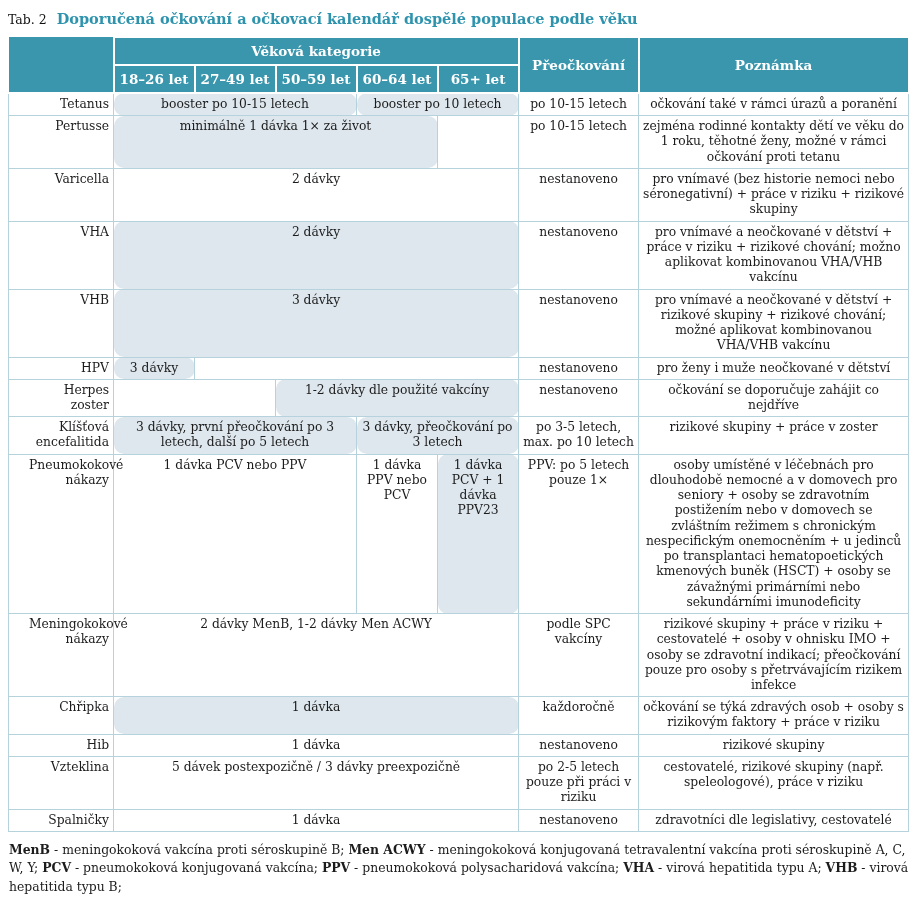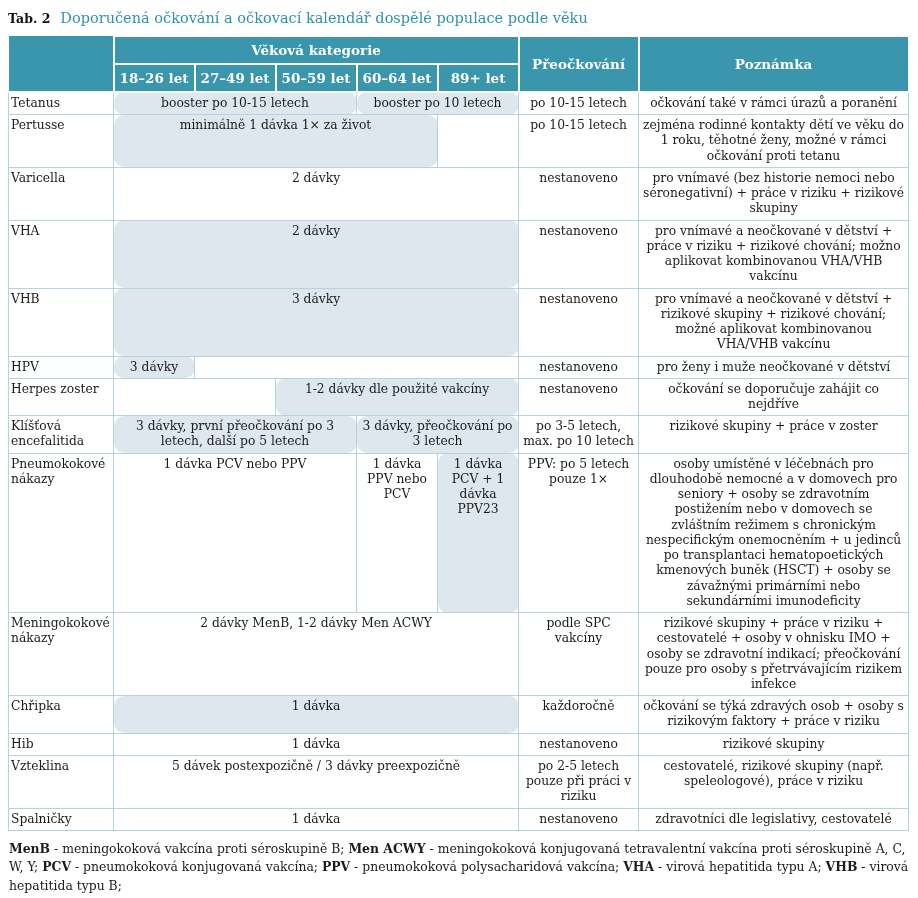--- a/index.html
+++ b/index.html
@@ -10,39 +10,39 @@
     --text:#1c1c1c;
   }
   html,body{margin:0;padding:0;background:#fff;}
   .page{
     width:918px;height:898px;box-sizing:border-box;
     font-family:"DejaVu Serif", serif;color:var(--text);
     padding:8px 8px 0 8px;overflow:hidden;
   }
   
   .caption{display:flex;align-items:baseline;gap:10px;margin:2px 0 9px 0;}
-  .caption .tab-no{font-size:12.5px;font-weight:bold;color:#111;}
-  .caption .tab-title{font-size:14.5px;font-weight:normal;color:var(--title-teal);}
+  .caption .tab-no{font-size:12.5px;font-weight:normal;color:#111;}
+  .caption .tab-title{font-size:14.5px;font-weight:bold;color:var(--title-teal);}
   
   table.vax{border-collapse:collapse;table-layout:fixed;width:804px;}
   col.c-name{width:105px;}
   col.c-age{width:81px;}
   col.c-reva{width:120px;}
   col.c-note{width:270px;}
   thead th{
     background:var(--header-teal);color:#fff;border:2px solid #fff;
     font-size:13.5px;font-weight:bold;padding:5px 2px;text-align:center;
   }
   thead th.corner{border-left:none;border-top:none;}
   tbody th,tbody td{
     border:1px solid var(--border-blue);
     font-size:12.3px;font-weight:normal;line-height:1.24;
     padding:3px 4px;vertical-align:top;background:#fff;
   }
-  tbody th.row-label{text-align:left;padding-left:2px;}
+  tbody th.row-label{text-align:right;padding-left:20px;}
   td.dose{text-align:center;border-radius:10px;}
   td.shaded{background:var(--shaded-cell);}
   td.reva{text-align:center;}
   td.note{text-align:center;}
   
   .legend{margin:4px 0 3px 1px;}
   .legend-item{display:flex;align-items:center;gap:6px;font-size:12.4px;line-height:1.35;}
   .swatch{width:12px;height:12px;flex:0 0 12px;border:1px solid var(--border-blue);box-sizing:border-box;}
   .swatch.filled{background:var(--shaded-cell);}
   .swatch.empty{background:#fff;}
@@ -76,21 +76,21 @@
         <th class="corner" rowspan="2"></th>
         <th colspan="5">Věková kategorie</th>
         <th rowspan="2">Přeočkování</th>
         <th rowspan="2">Poznámka</th>
       </tr>
       <tr>
         <th>18–26 let</th>
         <th>27–49 let</th>
         <th>50–59 let</th>
         <th>60–64 let</th>
-        <th>89+ let</th>
+        <th>65+ let</th>
       </tr>
     </thead>
     <tbody>
         <tr>
           <th class="row-label">Tetanus</th>
           <td class="dose shaded" colspan="3">booster po 10-15 letech</td>
           <td class="dose shaded" colspan="2">booster po 10 letech</td>
           <td class="reva">po 10-15 letech</td>
           <td class="note">očkování také v rámci úrazů a poranění</td>
         </tr>

